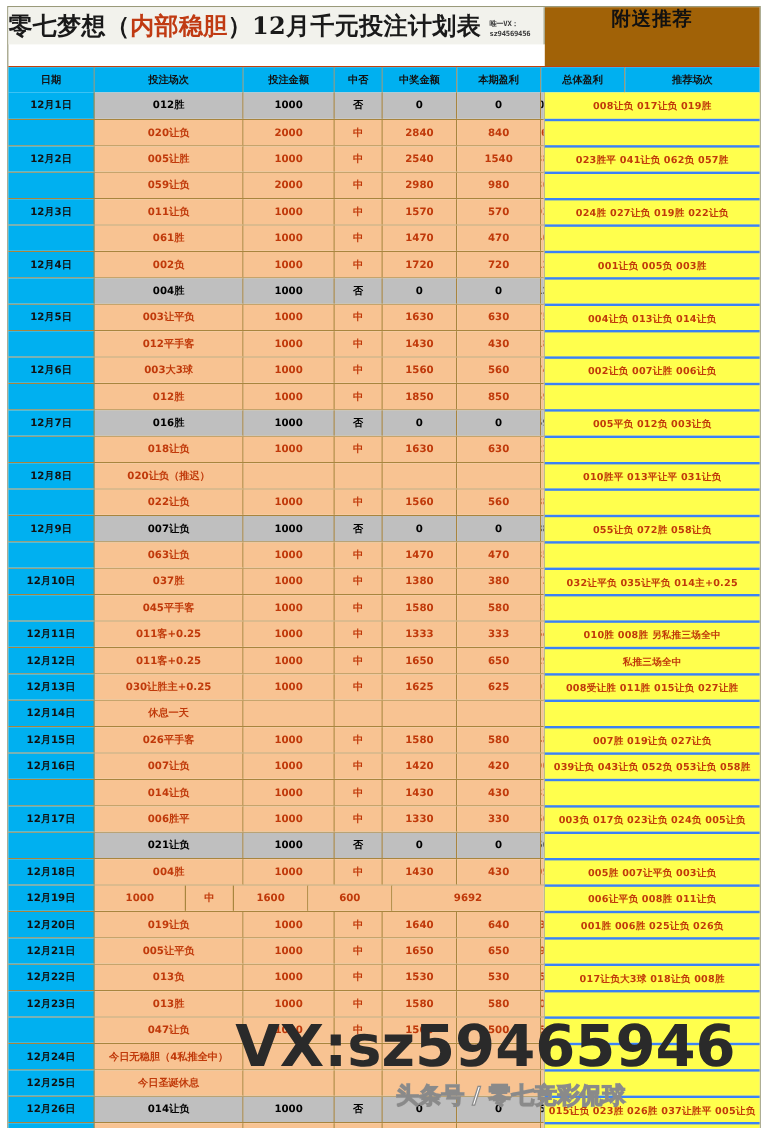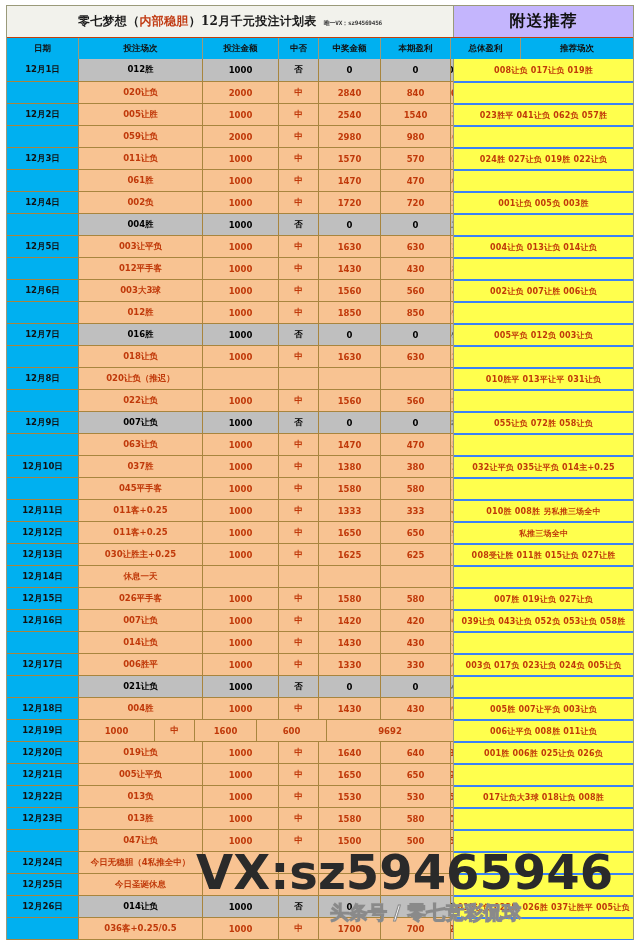--- a/index.html
+++ b/index.html
@@ -28,33 +28,33 @@
   .title-left{
     width:447px;box-sizing:border-box;
     border-right:1px solid #9a9a7a;
     background:#f2f2ec;
     height:31px;
     display:flex;align-items:center;justify-content:center;
     position:relative;
   }
   .title-txt{
     font-family:"DejaVu Serif","Liberation Serif",serif;
-    font-size:12px;font-weight:bold;color:#1a1a1a;white-space:nowrap;
+    font-size:20px;font-weight:bold;color:#1a1a1a;white-space:nowrap;
     letter-spacing:.3px;
   }
   .title-red{color:#c03a12;}
   .title-wx{
     font-size:6px;color:#3a3a3a;font-weight:bold;
     margin-left:7px;letter-spacing:-0.2px;
     font-family:"DejaVu Sans Mono","Liberation Mono",monospace;
     position:relative;top:2px;
   }
   .title-right{
-    flex:1;background:#c4b5fd;height:31px;
-    display:flex;align-items:center;justify-content:center;
+    flex:1;background:#a16207;height:49px;
+    display:flex;justify-content:center;
   }
   .title-right span{
     font-family:"DejaVu Serif","Liberation Serif",serif;
     font-size:16px;font-weight:bold;color:#111;letter-spacing:1px;
   }
 
   
   .hdr{display:flex;width:100%;box-sizing:border-box;height:22px;
        border-top:1px solid #c2410c;}
   .hdr .cell{

